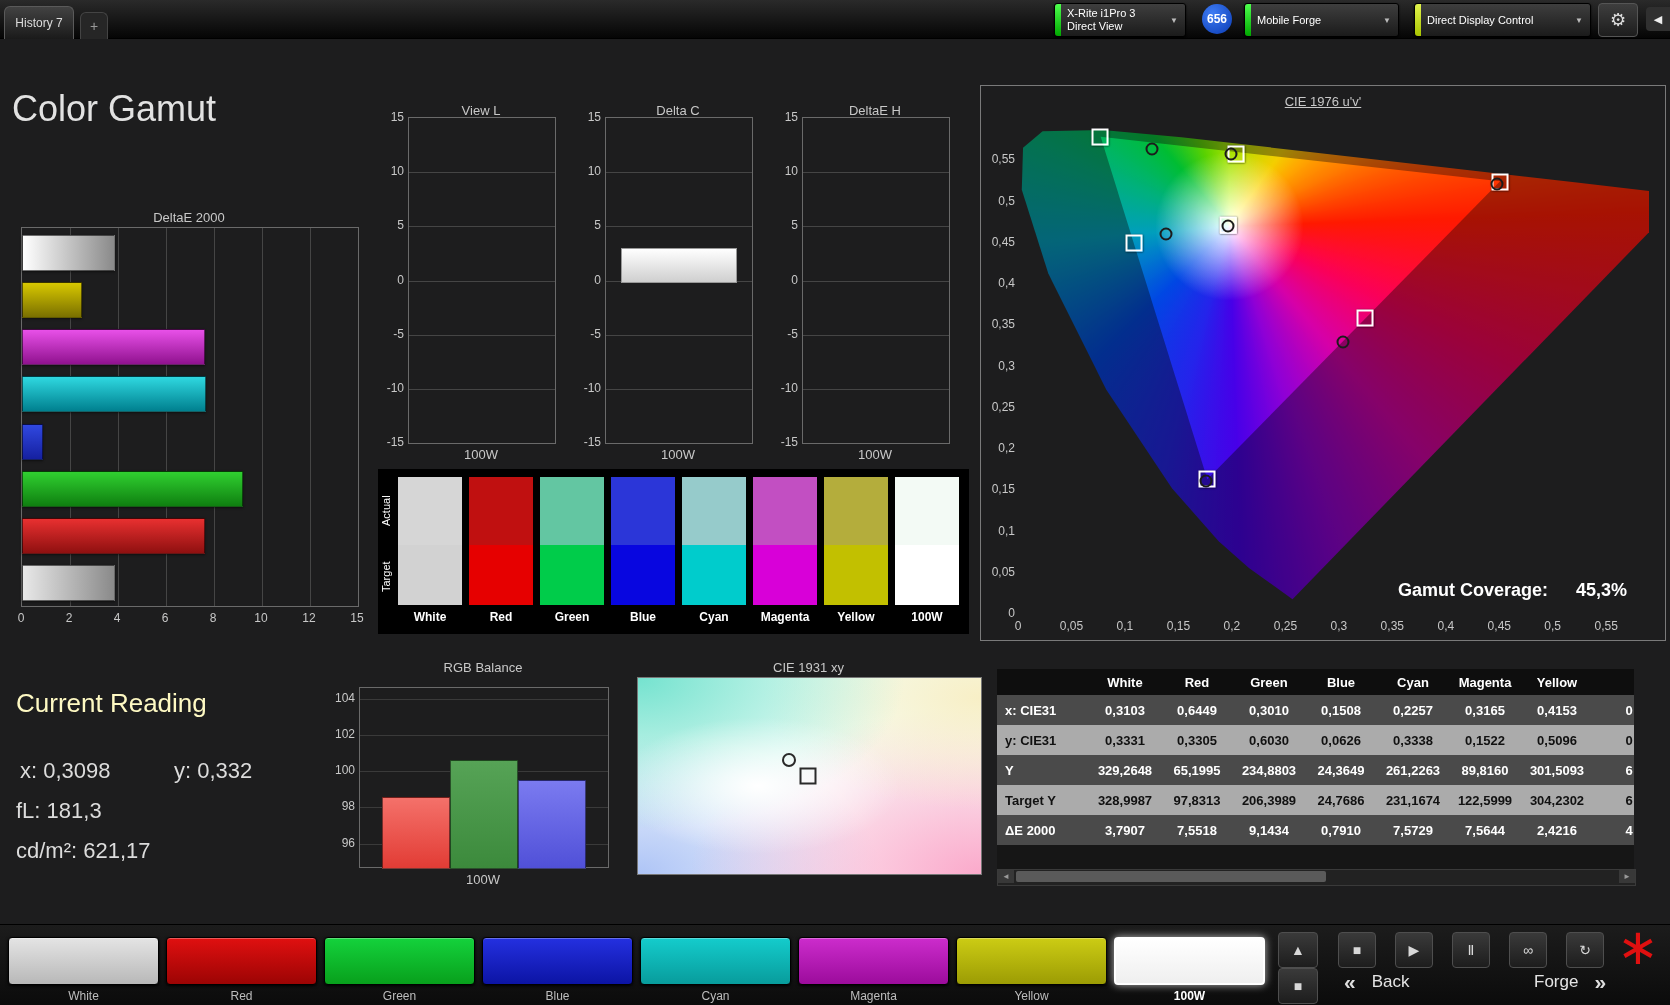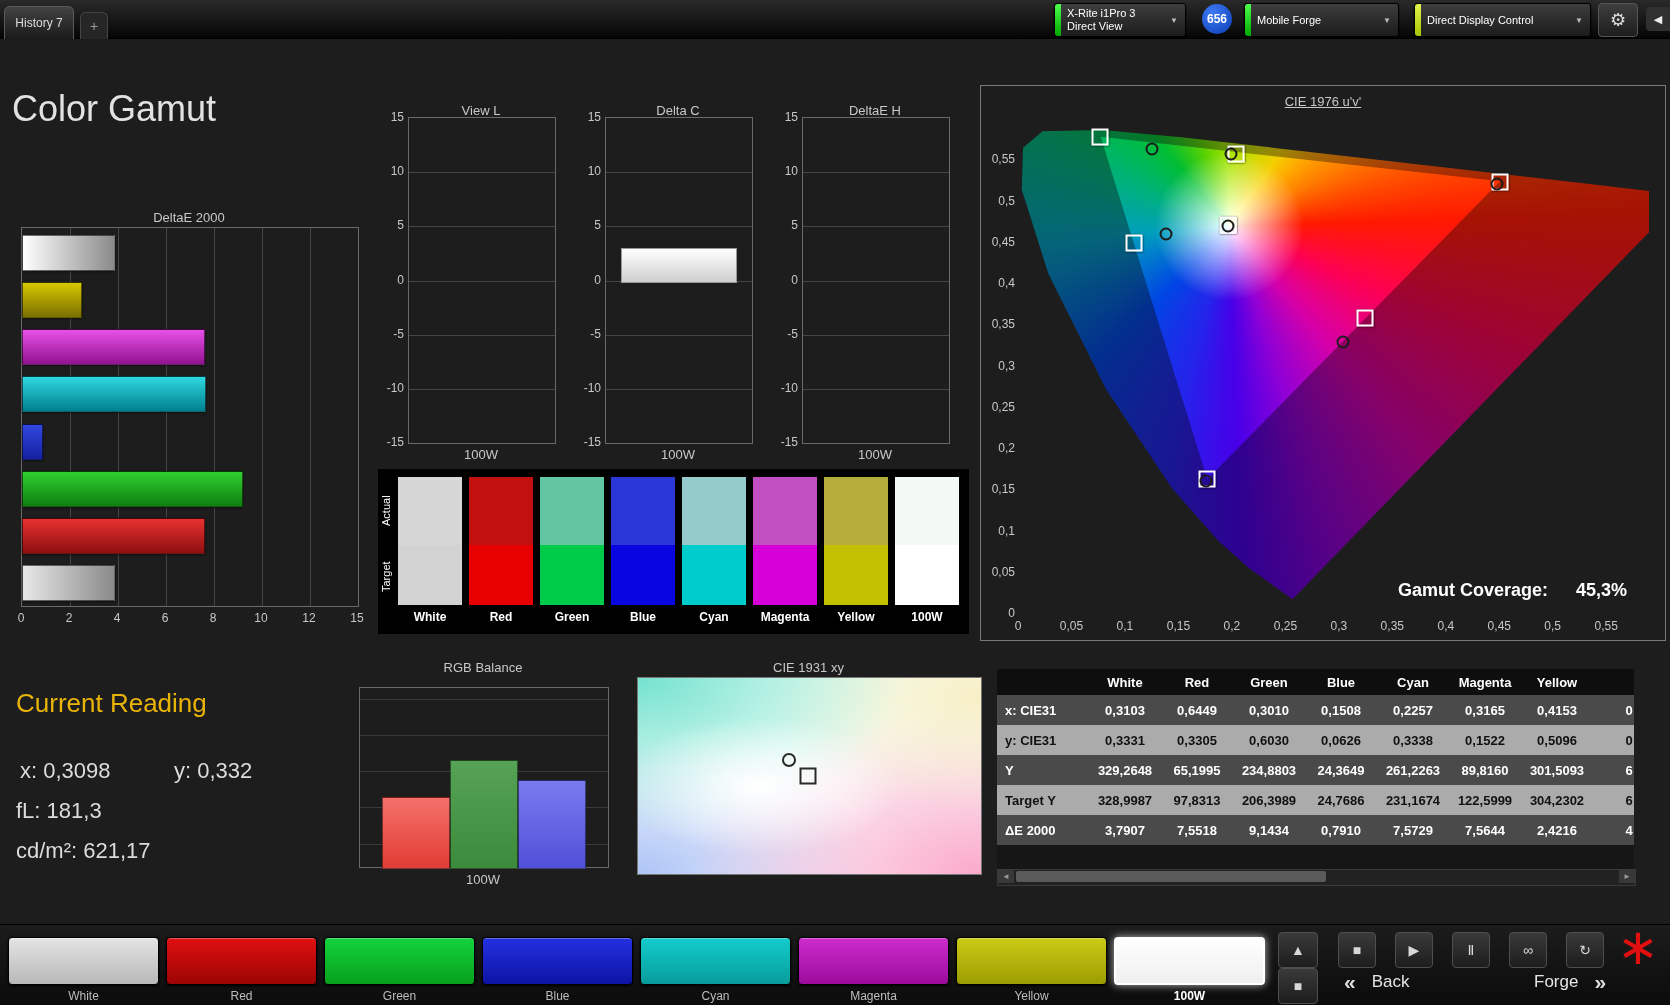--- a/index.html
+++ b/index.html
@@ -86,21 +86,21 @@
   .cie-triangle{clip-path:polygon(13.1% 3.8%,76.4% 12.8%,30% 73%);filter:brightness(1.05);}
   .cie-square{position:absolute;width:13px;height:13px;border:2px solid #fff;transform:translate(-50%,-50%);
               box-shadow:0 0 2px rgba(0,0,0,.8);}
   .cie-circle{position:absolute;width:9px;height:9px;border-radius:50%;border:2px solid #1c1c1c;
               transform:translate(-50%,-50%);}
   #cie-ylabels{position:absolute;left:2px;top:32px;width:32px;height:495px;}
   #cie-xlabels{position:absolute;left:37px;top:533px;width:631px;height:16px;}
   .coverage{position:absolute;right:38px;top:494px;font-size:18px;font-weight:bold;color:#fff;display:flex;gap:28px;}
 
   
-  .cr-title{position:absolute;left:16px;top:688px;font-size:26px;color:#eab308;}
+  .cr-title{position:absolute;left:16px;top:688px;font-size:26px;color:#fef9c3;}
   .cr-item{position:absolute;font-size:22px;color:#dcdcdc;white-space:nowrap;}
   #cr-x{left:20px;top:758px;} #cr-y{left:174px;top:758px;} #cr-fl{left:16px;top:798px;} #cr-cd{left:16px;top:838px;}
 
   
   #rgb-title{left:359px;top:660px;width:248px;}
   #rgb-plot{left:359px;top:687px;width:248px;height:179px;}
   #rgb-ylabels{position:absolute;left:317px;top:687px;width:38px;height:179px;}
   #rgb-cat{left:359px;top:872px;width:248px;}
   .rgbbar{position:absolute;border:1px solid rgba(0,0,0,.5);}
 
@@ -396,20 +396,27 @@
   <div class="plot" id="rgb-plot">
       <div class="hgrid faint" style="top: 10.8px;"></div>
       <div class="hgrid faint" style="top: 47px;"></div>
       <div class="hgrid faint" style="top: 83.2px;"></div>
       <div class="hgrid faint" style="top: 119.3px;"></div>
       <div class="hgrid faint" style="top: 155.5px;"></div>
       <div class="rgbbar" style="left: 22px; width: 66px; height: 70.5px; top: 108.5px; background: linear-gradient(rgb(244, 113, 106), rgb(226, 60, 53));"></div>
       <div class="rgbbar" style="left: 90px; width: 66px; height: 106.7px; top: 72.3px; background: linear-gradient(rgb(86, 163, 86), rgb(60, 138, 60));"></div>
       <div class="rgbbar" style="left: 158px; width: 66px; height: 86.8px; top: 92.2px; background: linear-gradient(rgb(123, 123, 240), rgb(80, 80, 216));"></div>
     </div>
+  <div id="rgb-ylabels">
+      <div class="ytick" style="top: 10.8px;">104</div>
+      <div class="ytick" style="top: 47px;">102</div>
+      <div class="ytick" style="top: 83.2px;">100</div>
+      <div class="ytick" style="top: 119.3px;">98</div>
+      <div class="ytick" style="top: 155.5px;">96</div>
+    </div>
   <div class="cat-label" id="rgb-cat">100W</div>
 
   <div class="chart-title" id="cie31-title">CIE 1931 xy</div>
   <div id="cie31-panel">
     <div id="cie31-grad"></div>
     <div class="cie31-square" id="cie31-target" style="left: 49.7%; top: 50%;"></div>
     <div class="cie31-circle" id="cie31-measure" style="left: 44%; top: 42%;"></div>
   </div>
 
   <div id="meas-table">

